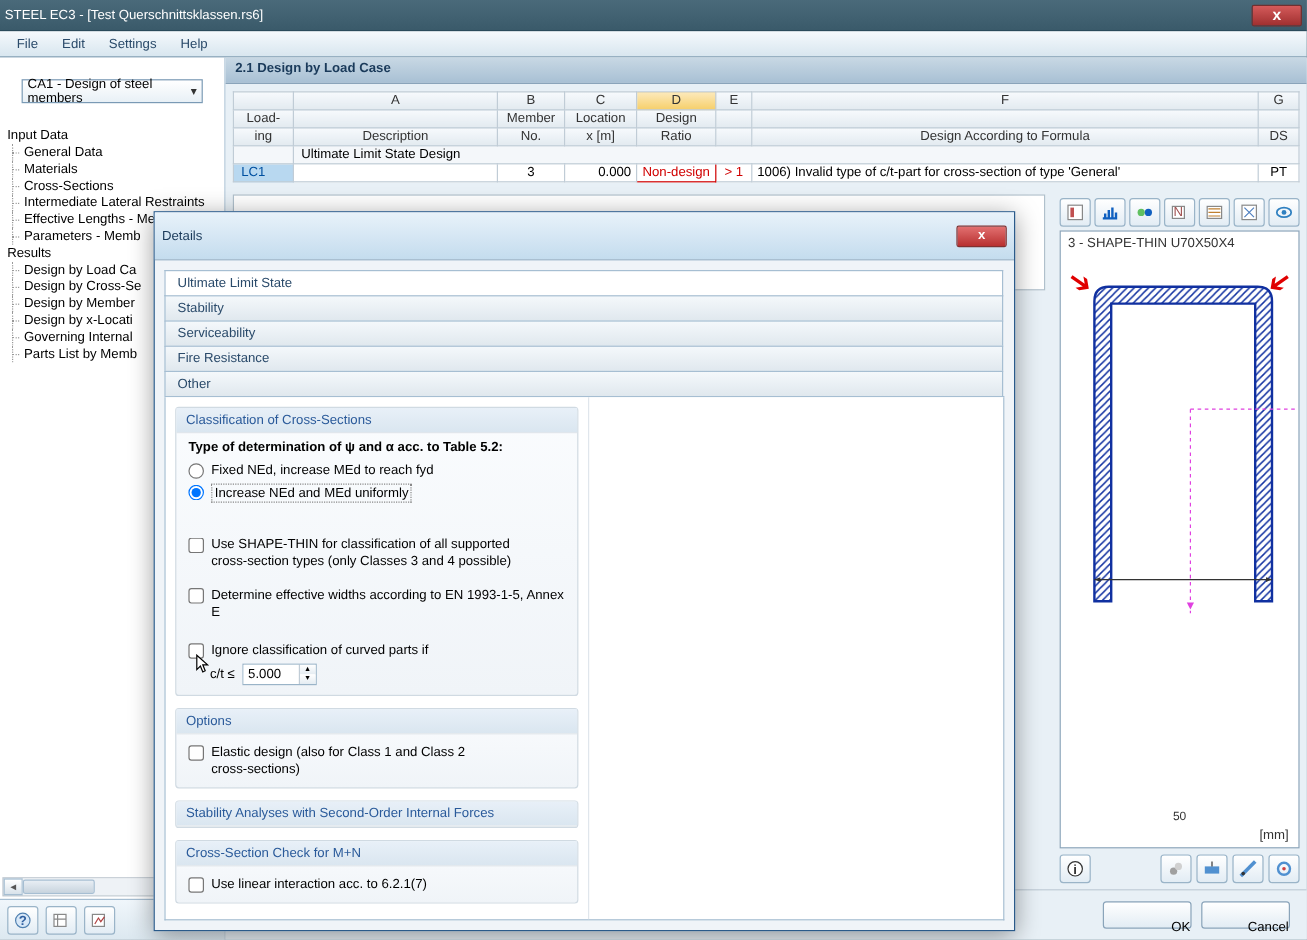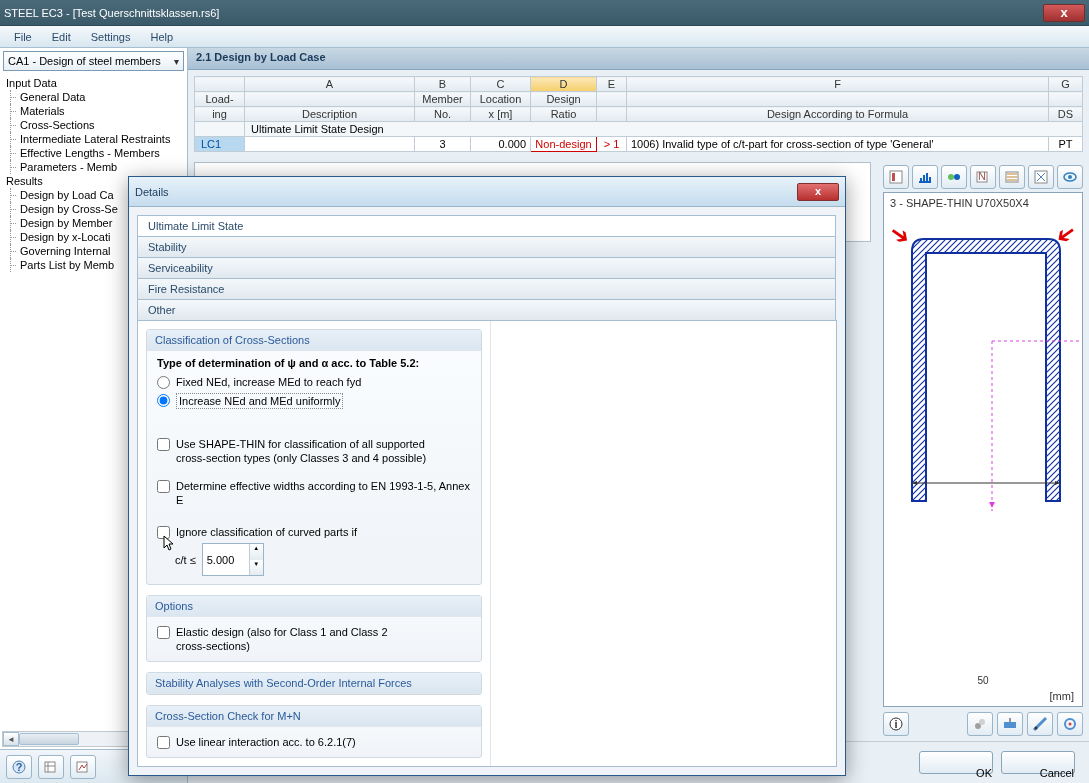--- a/index.html
+++ b/index.html
@@ -8,21 +8,21 @@
 .titlebar { background: linear-gradient(to bottom, #4a6a7a, #3a5a6a); height: 26px; display: flex; align-items: center; padding: 0 4px; color: #fff; font-size: 12px; border-bottom: 1px solid #2a4a5a; }
 .titlebar .spacer { flex: 1; }
 .titlebar .winbtn { width: 42px; height: 18px; margin-left: 2px; background: linear-gradient(to bottom, #d45a5a, #a03030); border: 1px solid #703030; border-radius: 2px; display: flex; align-items: center; justify-content: center; color: #fff; font-weight: bold; font-size: 13px; }
 
 .menubar { background: linear-gradient(to bottom, #f5f9fc, #d8e6ef); height: 22px; display: flex; align-items: center; padding: 0 4px; border-bottom: 1px solid #a6bed2; }
 .menubar .menu-item { padding: 2px 10px; color: #2a4a6a; cursor: default; }
 
 .appbody { display: flex; height: calc(783px - 26px - 22px); background: #e6eef4; }
 
 .leftcol { width: 188px; border-right: 1px solid #a6bed2; background: #fff; display: flex; flex-direction: column; }
-.dropdown { margin: 3px; height: 20px; border: 1px solid #7a9ab5; background: linear-gradient(to bottom, #fff, #e8f0f6); padding: 1px 4px; display: flex; align-items: center; position: relative; }
+.dropdown { margin: 18px; height: 20px; border: 1px solid #7a9ab5; background: linear-gradient(to bottom, #fff, #e8f0f6); padding: 1px 4px; display: flex; align-items: center; position: relative; }
 .dropdown::after { content: "▾"; position: absolute; right: 4px; font-size: 10px; color: #333; }
 
 .navtree { flex: 1; padding: 2px 0; overflow: hidden; }
 .tree-node { padding: 1px 4px 1px 6px; color: #000; white-space: nowrap; overflow: hidden; }
 .tree-node.sub { padding-left: 20px; position: relative; }
 .tree-node.sub::before { content: ""; position: absolute; left: 10px; top: 0; bottom: 0; border-left: 1px dotted #999; }
 .tree-node.sub::after { content: ""; position: absolute; left: 10px; top: 50%; width: 6px; border-top: 1px dotted #999; }
 
 .left-hscroll { height: 16px; margin: 2px; border: 1px solid #c0c8d0; background: #f0f4f8; display: flex; align-items: center; }
 .left-hscroll .sbtn { width: 16px; height: 14px; background: linear-gradient(to bottom, #fff, #d8e2ea); border: 1px solid #a6bed2; display: flex; align-items: center; justify-content: center; font-size: 8px; color: #555; }
@@ -81,21 +81,21 @@
 .dialog-right { flex: 1; border-left: 1px solid #e0e6ec; }
 
 .group { border: 1px solid #d0dae2; border-radius: 3px; margin-bottom: 10px; background: linear-gradient(to bottom, #fafcfe, #f0f4f8); }
 .group-header { color: #2a5a9a; font-weight: normal; padding: 4px 8px; border-bottom: 1px solid #e0e6ec; background: linear-gradient(to bottom, #e8f0f8, #dae6f0); }
 .group-body { padding: 6px 10px; }
 .bold { font-weight: bold; color: #000; }
 .row { display: flex; align-items: flex-start; gap: 6px; padding: 2px 0; line-height: 14px; }
 .row input[type=radio], .row input[type=checkbox] { margin-top: 1px; }
 .dashed-box { border: 1px dotted #888; padding: 0 2px; display: inline; }
 .disabled { color: #9aa4ac; }
-.numbox { height: 33px; display: inline-flex; border: 1px solid #9ab4c8; background: #fff; }
+.numbox { height: 18px; display: inline-flex; border: 1px solid #9ab4c8; background: #fff; }
 .numbox input { border: none; width: 46px; padding: 1px 4px; text-align: left; outline: none; }
 .numbox .spin { width: 14px; display: flex; flex-direction: column; border-left: 1px solid #c0ccd6; }
 .numbox .spin div { flex: 1; font-size: 6px; text-align: center; line-height: 8px; background: linear-gradient(to bottom, #fff, #e4ecf2); }
 
 .hatchshape { fill: url(#hatch); stroke: #1030a0; stroke-width: 2; }
 
 .svgicon { width: 16px; height: 16px; }
 </style>
 </head>
 <body>

